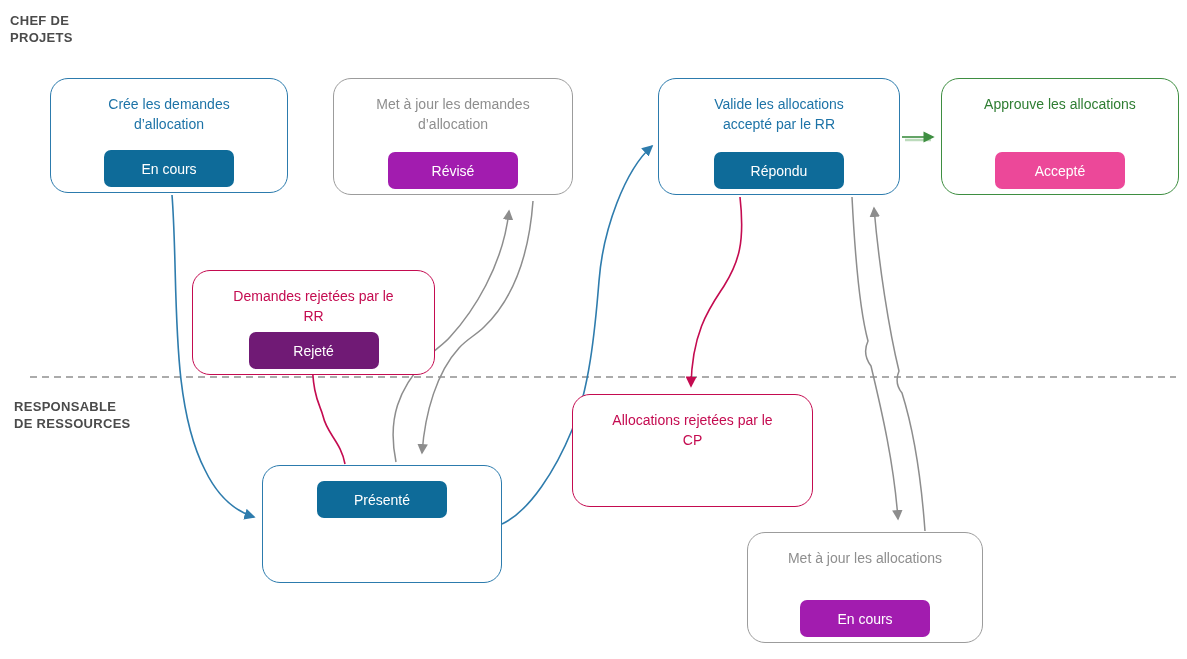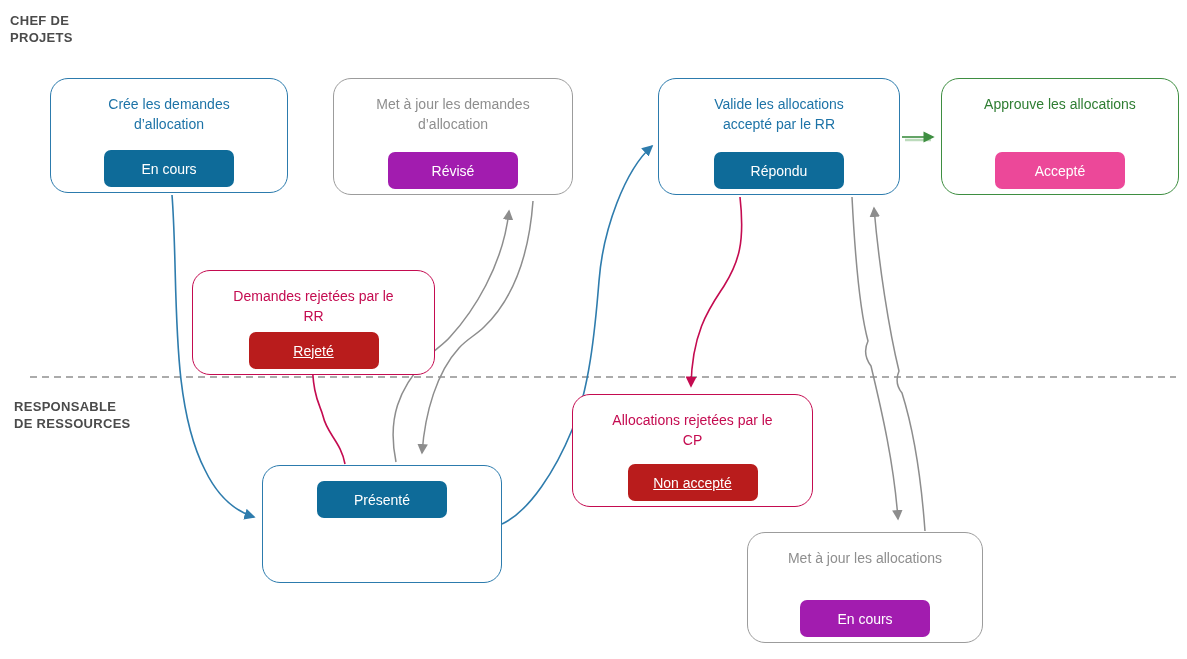--- a/index.html
+++ b/index.html
@@ -56,21 +56,21 @@
   .c-blue  .node-title { color: #1D73A7; }
   .c-blue  .status-badge { background: #0E6B99; }
   .c-gray  { border-color: #9C9C9C; }
   .c-gray  .node-title { color: #8E8E8E; }
   .c-gray  .status-badge { background: #a21caf; }
   .c-green { border-color: #3E8E41; }
   .c-green .node-title { color: #2E7D32; }
   .c-green .status-badge { background: #ec4899; }
   .c-red   { border-color: #C40B50; }
   .c-red   .node-title { color: #C40B50; }
-  .c-red   .status-badge { background: #b91c1c; text-decoration: underline; }
+  .c-red   .status-badge { background: #701a75; }
   #connector-layer {
     position: absolute;
     left: 0; top: 0;
     pointer-events: none;
   }
 </style>
 </head>
 <body>
 
 <div id="stage">
@@ -148,21 +148,20 @@
     <button class="status-badge">Rejeté</button>
   </div>
 
   <div class="node c-blue" style="left:262px; top:465px; width:240px; height:118px;">
     <button class="status-badge">Présenté</button>
   </div>
 
   <div class="node c-red" style="left:572px; top:394px; width:241px; height:113px;">
     <div class="node-title">Allocations rejetées par le
 CP</div>
-    <button class="status-badge">Non accepté</button>
   </div>
 
   <div class="node c-gray" style="left:747px; top:532px; width:236px; height:111px;gap:6px;">
     <div class="node-title">Met à jour les allocations</div>
     <button class="status-badge">En cours</button>
   </div>
 
 </div>
 
 </body></html>

